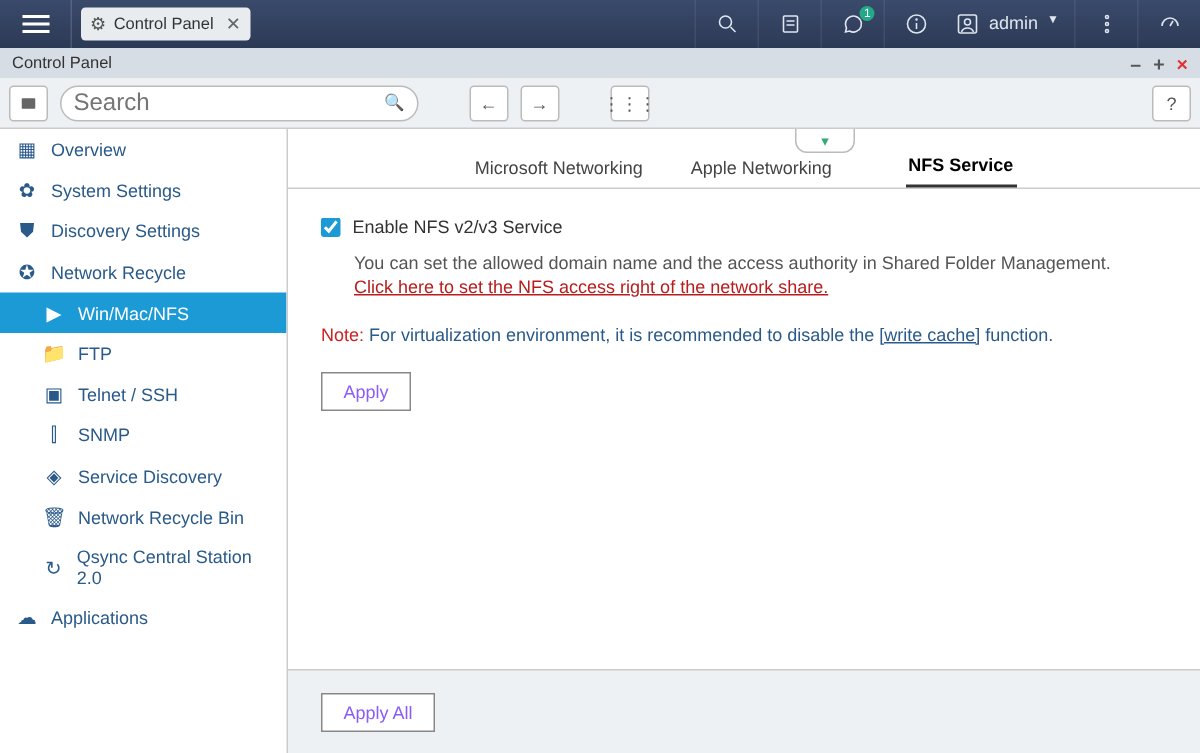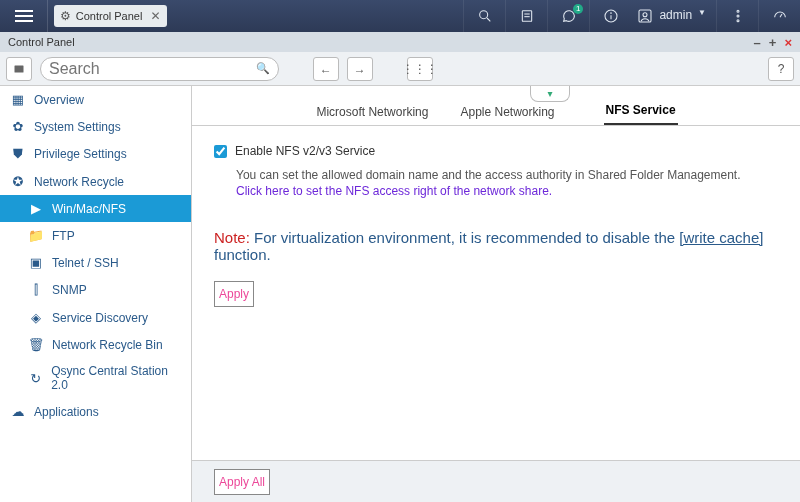--- a/index.html
+++ b/index.html
@@ -46,27 +46,27 @@
 .content { flex: 1; background: #fff; display: flex; flex-direction: column; position: relative; }
 .tabs-row { display: flex; align-items: flex-end; justify-content: center; gap: 24px; height: 40px; border-bottom: 1px solid #ccc; font-size: 12px; color: #444; position: relative; }
 .dropdown-nub { position: absolute; top: 0; right: 230px; width: 40px; height: 16px; border: 1px solid #bbb; border-top: none; border-radius: 0 0 8px 8px; background: #fff; display: flex; align-items: center; justify-content: center; color: #3a7; font-size: 10px; cursor: pointer; }
 .tab { padding: 6px 2px; cursor: pointer; }
 .tab.active { color: #000; border-bottom: 2px solid #333; font-weight: 600; margin-left: 19px; }
 
 .panel { padding: 18px 22px; font-size: 12px; color: #333; }
 .check-row { display: flex; align-items: center; gap: 8px; margin-bottom: 10px; }
 .check-row input { width: 13px; height: 13px; accent-color: #1b9ad6; }
 .desc { color: #555; margin: 0 0 2px 22px; }
-.link-underline { color: #6d28d9; cursor: pointer; margin: 0 0 14px 22px; display: inline-block; }
-.note-line { font-size: 15px; margin: 17px 0 18px 0; }
+.link-underline { color: #b91c1c; text-decoration: underline; cursor: pointer; margin: 0 0 14px 22px; display: inline-block; }
+.note-line { font-size: 12px; margin: 4px 0 18px 0; }
 .note-line .note { color: #c22; }
 .note-line .body { color: #2a5a8a; }
 .note-line .inline-link { color: #2a5a8a; text-decoration: underline; cursor: pointer; }
-.btn { border: 1px solid #888; background: #fff; padding: 5px 4px; font-size: 12px; cursor: pointer; color: #ec4899; }
-.footer { height: 42px; border-top: 1px solid #ccc; background: #eef1f4; display: flex; align-items: center; padding: 0 22px; }
+.btn { border: 1px solid #888; background: #fff; padding: 5px 14px; font-size: 12px; cursor: pointer; color: #8b5cf6; }
+.footer { height: 56px; border-top: 1px solid #ccc; background: #eef1f4; display: flex; align-items: center; padding: 0 22px; }
 </style>
 </head>
 <body>
 
 <div class="top-bar">
   <div class="hamburger">
     <span></span>
       <span></span>
       <span></span>
   </div>
@@ -159,21 +159,21 @@
       <div class="side-item">
         <span class="ico">▦</span>
         <span>Overview</span>
       </div>
       <div class="side-item">
         <span class="ico">✿</span>
         <span>System Settings</span>
       </div>
       <div class="side-item">
         <span class="ico">⛊</span>
-        <span>Privilege Settings</span>
+        <span>Discovery Settings</span>
       </div>
       <div class="side-item">
         <span class="ico">✪</span>
         <span>Network Recycle</span>
       </div>
       <div class="side-item level2 active">
         <span class="ico">▶</span>
         <span>Win/Mac/NFS</span>
       </div>
       <div class="side-item level2">

